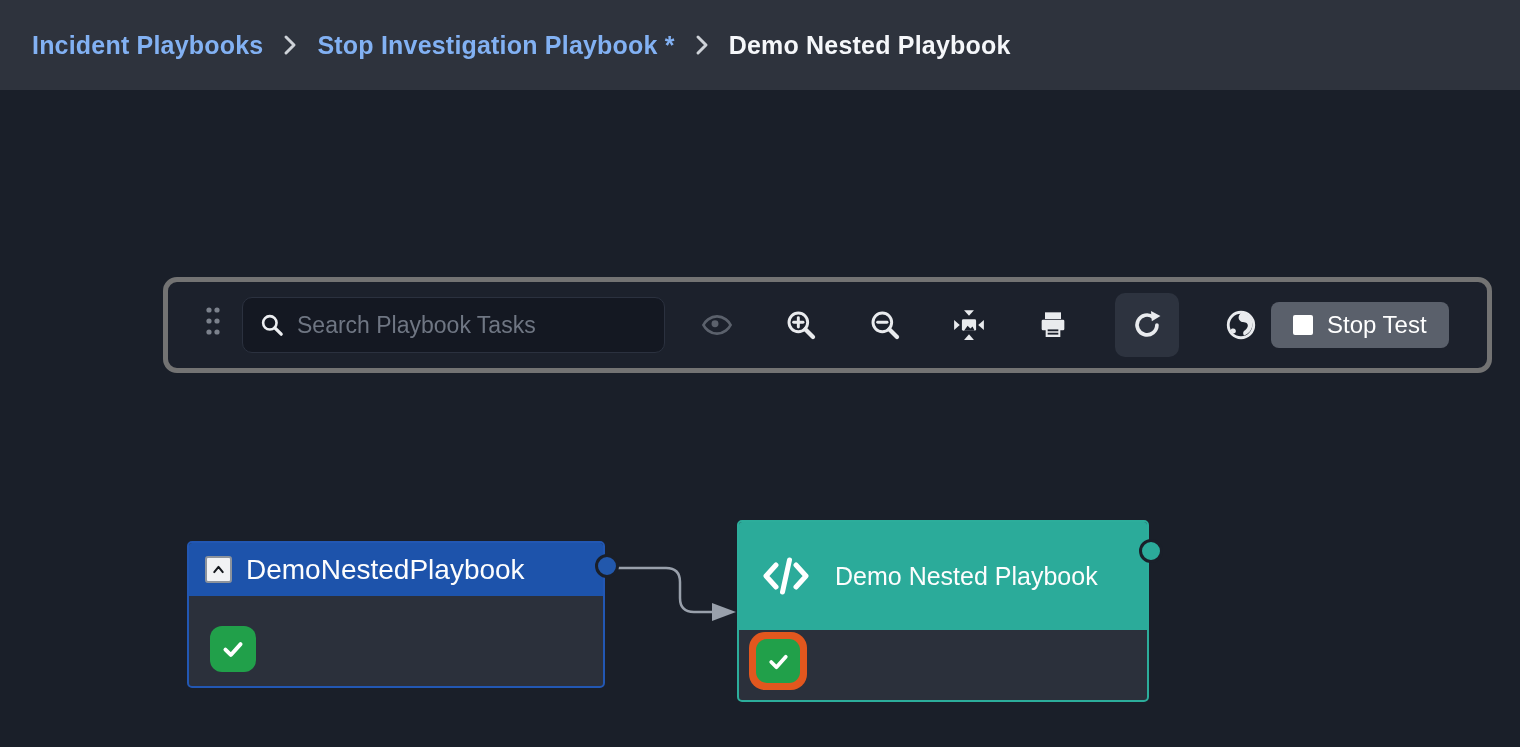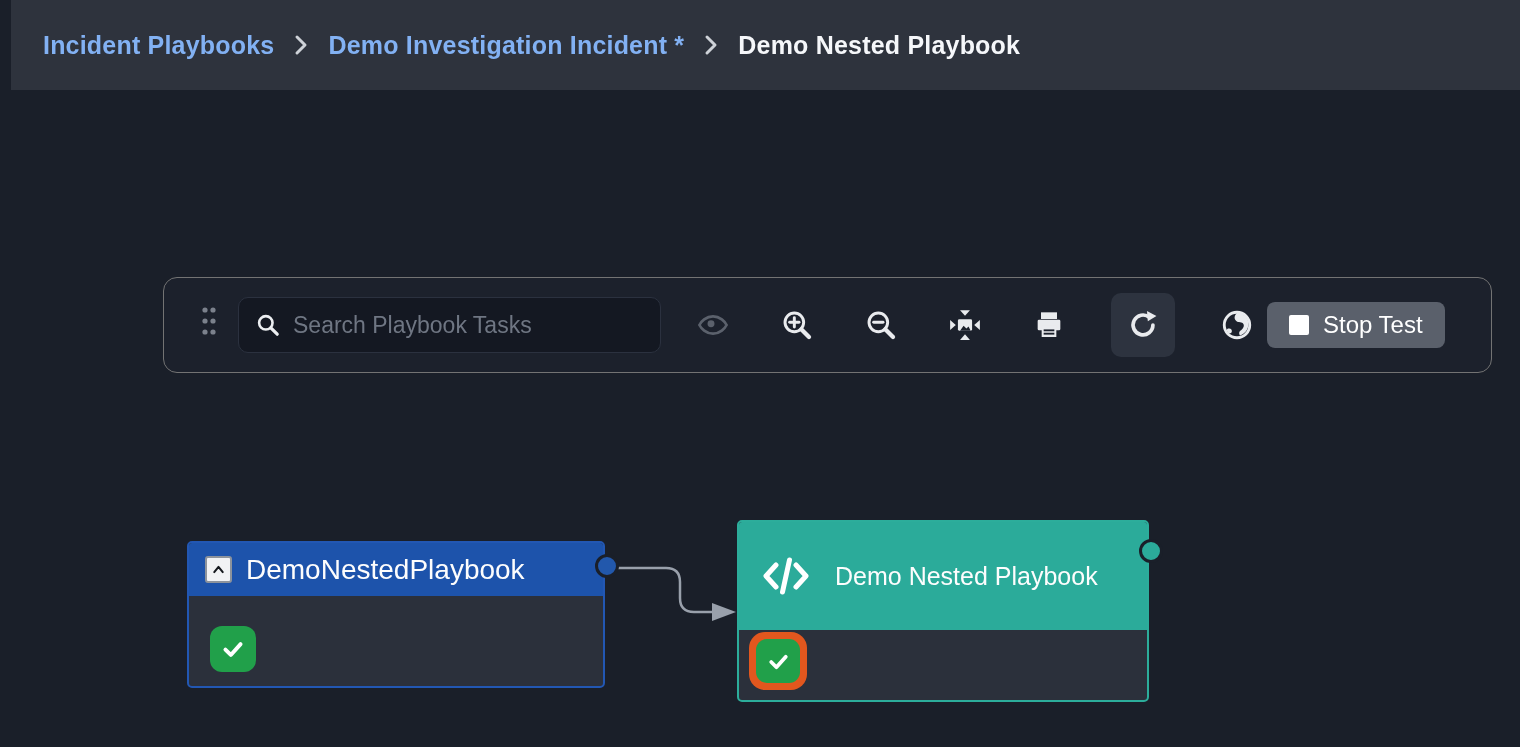--- a/index.html
+++ b/index.html
@@ -11,41 +11,40 @@
   }
 
   
   .topbar {
     height: 90px;
     background: #2e333d;
     display: flex;
     align-items: center;
     padding: 0 32px;
     gap: 20px;
-    margin-left: 11px;
   }
   .crumb { font-size: 25px; font-weight: bold; letter-spacing: .2px; white-space: nowrap; }
   .crumb-link { color: #82b1f3; cursor: pointer; }
   .crumb-current { color: #f5f7fa; }
   .crumb-sep { display: flex; align-items: center; color: #ced2d8; }
 
   
   .canvas {
     position: relative;
     height: 657px;
     background: #1a1f29;
   }
 
   
   .toolbar {
     position: absolute;
     left: 163px; top: 187px;
     width: 1329px; height: 96px;
     background: #1c212c;
-    border: 1px solid #737373;
+    border: 5px solid #737373;
     border-radius: 14px;
     display: flex;
     align-items: center;
     padding: 0 32px 0 36px;
   }
   .drag-handle { display: flex; align-items: center; cursor: grab; }
   .searchbox {
     margin-left: 20px;
     width: 423px; height: 56px;
     background: #141822;
@@ -163,21 +162,21 @@
 </head>
 <body>
 
 <header class="topbar">
   <span class="crumb crumb-link">Incident Playbooks</span>
   <span class="crumb-sep">
     <svg width="14" height="22" viewBox="0 0 14 22">
         <polyline points="3,3 11,11 3,19" fill="none" stroke="currentColor" stroke-width="3" stroke-linecap="round" stroke-linejoin="round"></polyline>
       </svg>
   </span>
-  <span class="crumb crumb-link">Demo Investigation Incident *</span>
+  <span class="crumb crumb-link">Stop Investigation Playbook *</span>
   <span class="crumb-sep">
     <svg width="14" height="22" viewBox="0 0 14 22">
         <polyline points="3,3 11,11 3,19" fill="none" stroke="currentColor" stroke-width="3" stroke-linecap="round" stroke-linejoin="round"></polyline>
       </svg>
   </span>
   <span class="crumb crumb-current">Demo Nested Playbook</span>
 </header>
 
 <main class="canvas">
 

